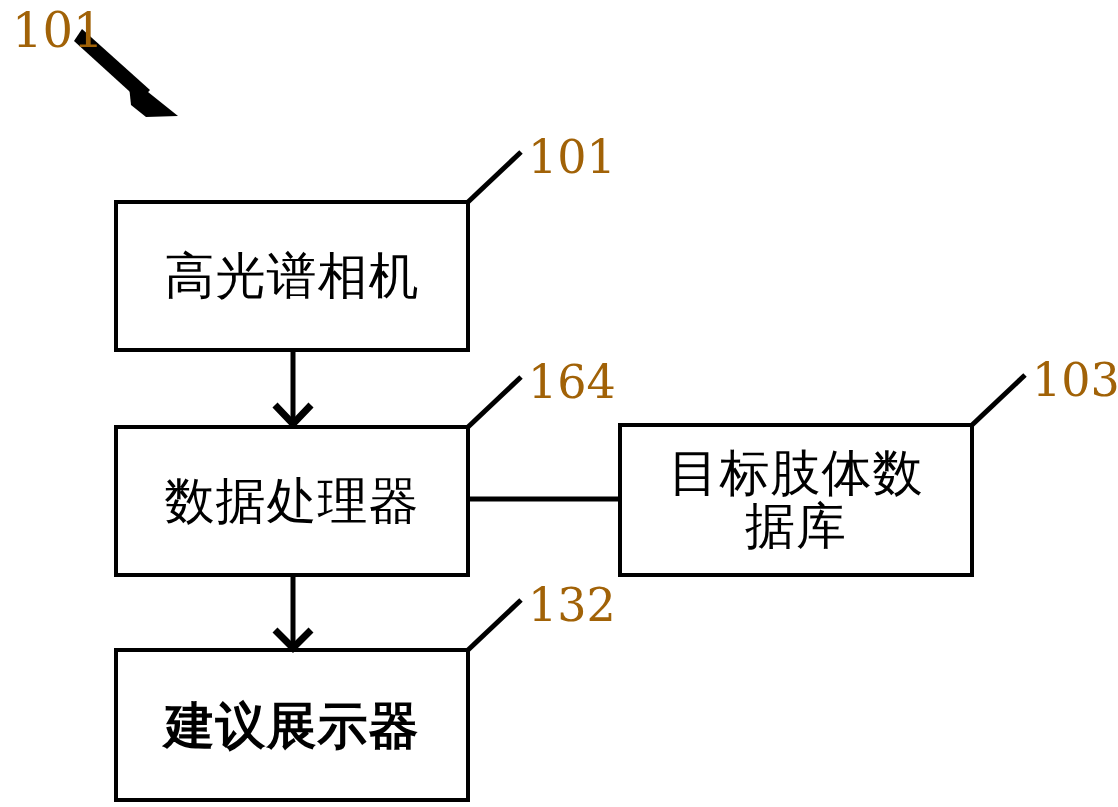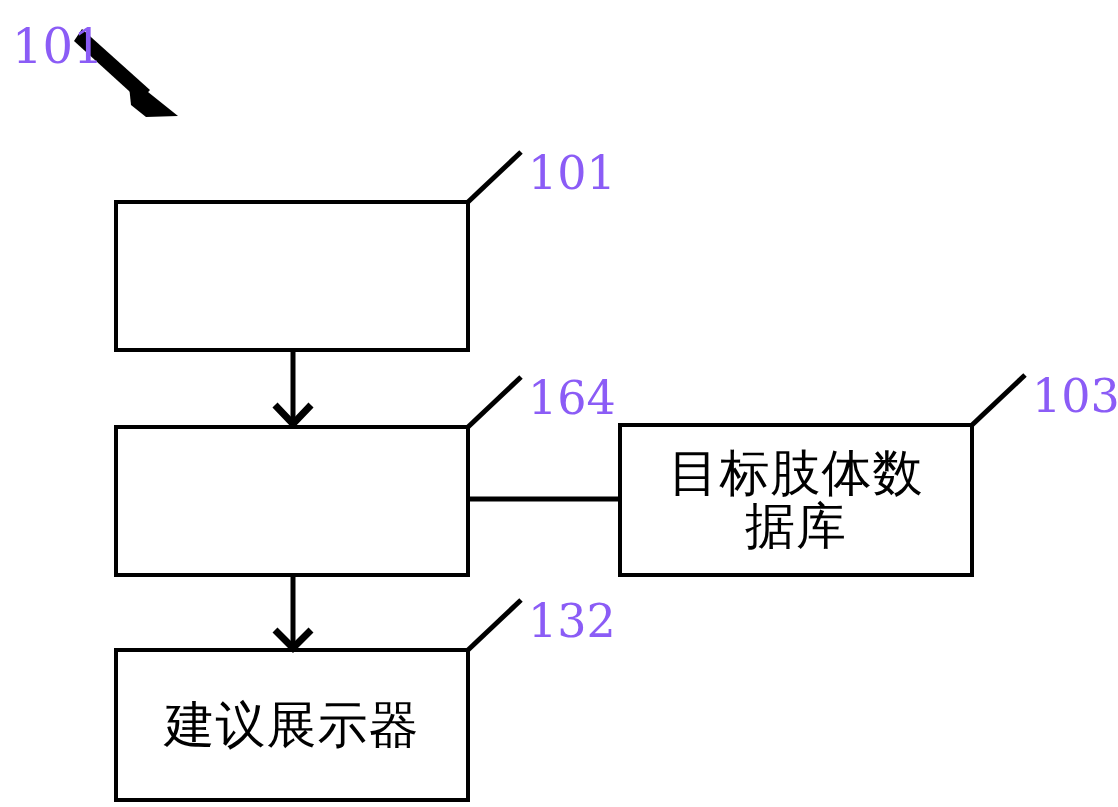--- a/index.html
+++ b/index.html
@@ -33,26 +33,25 @@
     color: #000000;
     font-family: "DejaVu Serif", "Liberation Serif", serif;
     font-size: 50px;
     line-height: 1.06;
     letter-spacing: 1px;
     white-space: pre-line;
     pointer-events: none;
   }
   .ref-num {
     position: absolute;
-    color: #8b5cf6;
+    color: #a16207;
     font-family: "DejaVu Serif", "Liberation Serif", serif;
     font-size: 46px;
     line-height: 1;
     white-space: nowrap;
-    margin-top: 16px;
   }
   .ref-num.big {
     font-size: 48px;
   }
 </style>
 </head>
 <body>
 
 <div id="diagram-root">
 
@@ -89,24 +88,26 @@
     </g>
 
     <g>
       <line x1="293" y1="575" x2="293" y2="649" stroke="#000000" stroke-width="5"></line>
       <polyline points="275,630 293,648 311,630" fill="none" stroke="#000000" stroke-width="7"></polyline>
     </g>
   </svg>
 
   <div class="ref-num big" style="left:12px; top:6px;">101</div>
 
+  <div class="box-label" style="left:116px; top:202px; width:352px; height:148px;">高光谱相机</div>
   <div class="ref-num" style="left:528px; top:134px;">101</div>
 
+  <div class="box-label" style="left:116px; top:427px; width:352px; height:148px;">数据处理器</div>
   <div class="ref-num" style="left:528px; top:359px;">164</div>
 
   <div class="box-label" style="left:620px; top:425px; width:352px; height:150px;">目标肢体数
 据库</div>
   <div class="ref-num" style="left:1032px; top:357px;">103</div>
 
-  <div class="box-label" style="left:116px; top:650px; width:352px; height:150px;">建议展示器</div>
+  <div class="box-label" style="left:116px; top:650px; width:352px; height:150px;font-weight:bold;">建议展示器</div>
   <div class="ref-num" style="left:528px; top:582px;">132</div>
 
 </div>
 
 </body></html>

